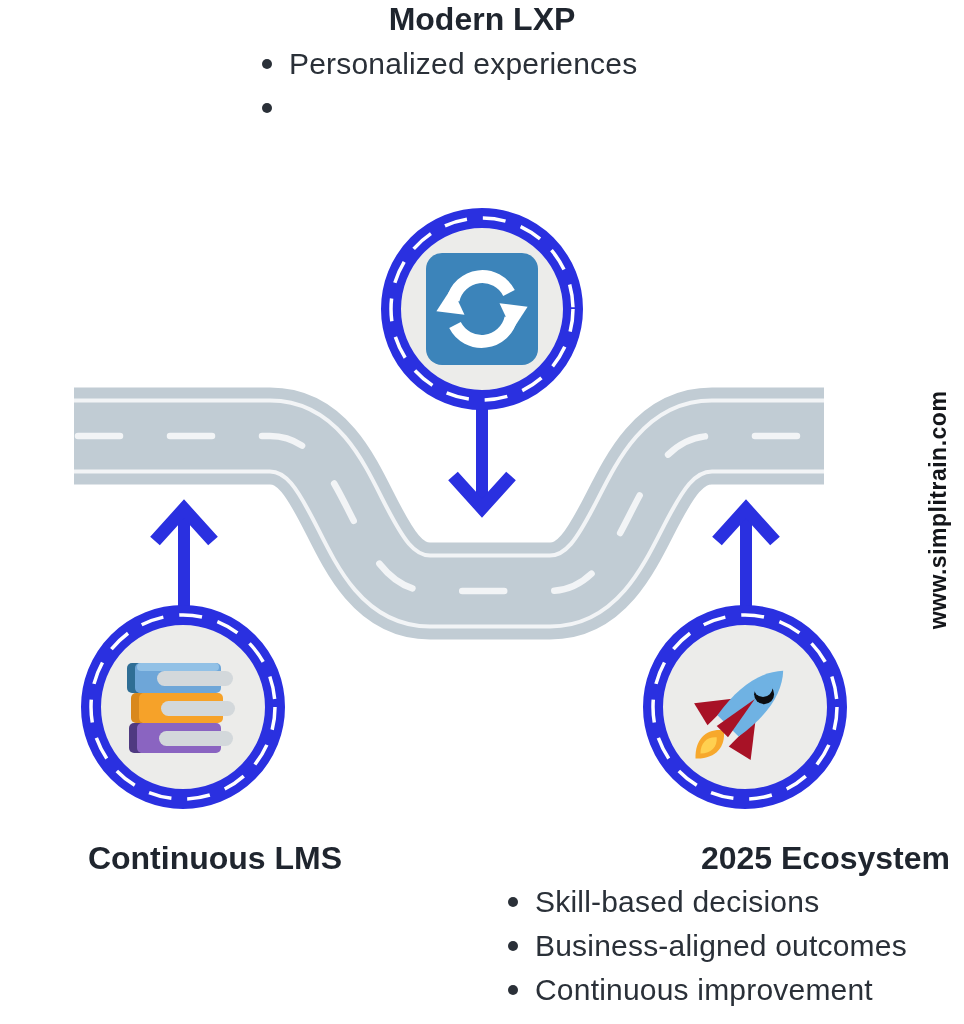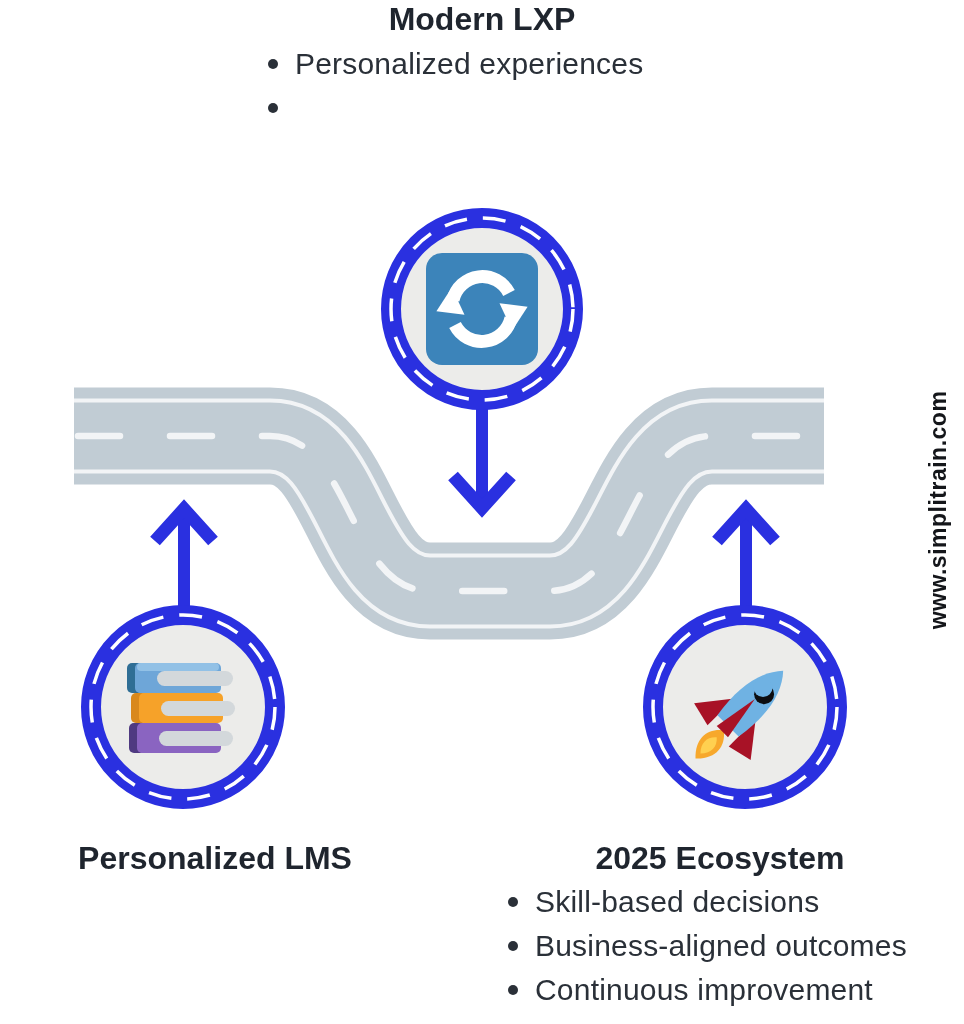--- a/index.html
+++ b/index.html
@@ -36,26 +36,26 @@
   .refresh-head{fill:#ffffff;}
   .pages{fill:var(--pages_gray);}
   .rocket-body{fill:var(--rocket_body);}
   .rocket-red{fill:var(--rocket_red);}
   .flame-outer{fill:var(--flame_orange);}
   .flame-inner{fill:var(--flame_yellow);}
 
   .title{position:absolute;font-weight:700;font-size:32px;line-height:36px;color:var(--title_dark);text-align:center;}
   .title-top{left:0;top:1px;width:964px;}
   .title-left{left:0;top:840px;width:430px;}
-  .title-right{left:490px;top:840px;width:460px;}
+  .title-right{left:490px;top:840px;width:460px;text-align:right;}
 
   ul.bullets{position:absolute;list-style:none;}
   ul.bullets li{display:flex;align-items:center;height:44px;font-size:30px;color:var(--text_dark);letter-spacing:0.2px;white-space:nowrap;}
   .dot{width:10px;height:10px;border-radius:50%;background:var(--text_dark);margin-right:17px;flex:0 0 auto;}
-  .bullets-top{left:268px;top:42px;text-align:center;}
+  .bullets-top{left:262px;top:42px;text-align:center;}
   .bullets-left{left:8px;top:880px;}
   .bullets-right{left:508px;top:880px;}
 
   .watermark{position:absolute;left:938px;top:510px;transform:translate(-50%,-50%) rotate(-90deg);white-space:nowrap;font-weight:700;font-size:23px;letter-spacing:0.5px;color:#14161a;}
 </style>
 </head>
 <body>
 
 <div class="canvas">
 
@@ -136,21 +136,21 @@
   <ul class="bullets bullets-top">
     <li>
         <span class="dot"></span>
         <span>Personalized experiences</span>
       </li>
     <li>
         <span class="dot"></span>
       </li>
   </ul>
 
-  <h2 class="title title-left">Personalized LMS</h2>
+  <h2 class="title title-left">Continuous LMS</h2>
 
   <h2 class="title title-right">2025 Ecosystem</h2>
   <ul class="bullets bullets-right">
     <li>
         <span class="dot"></span>
         <span>Skill-based decisions</span>
       </li>
     <li>
         <span class="dot"></span>
         <span>Business-aligned outcomes</span>

